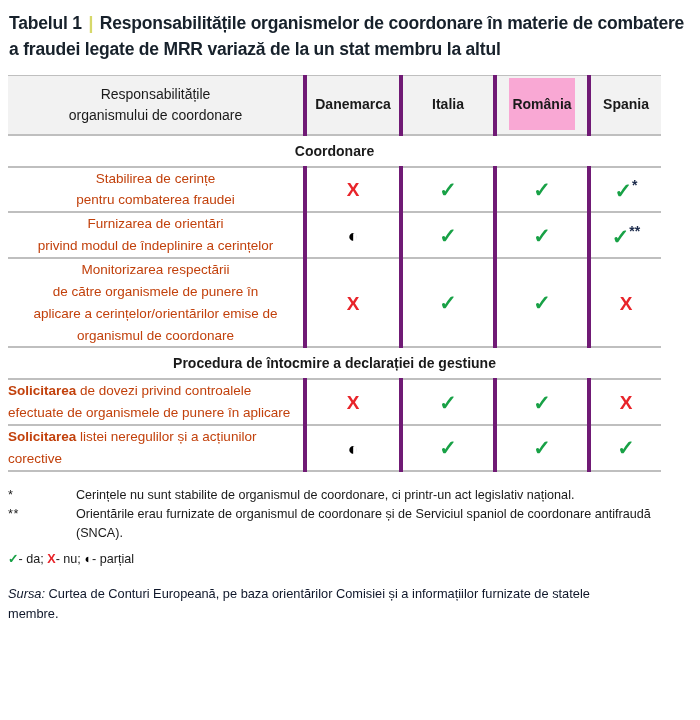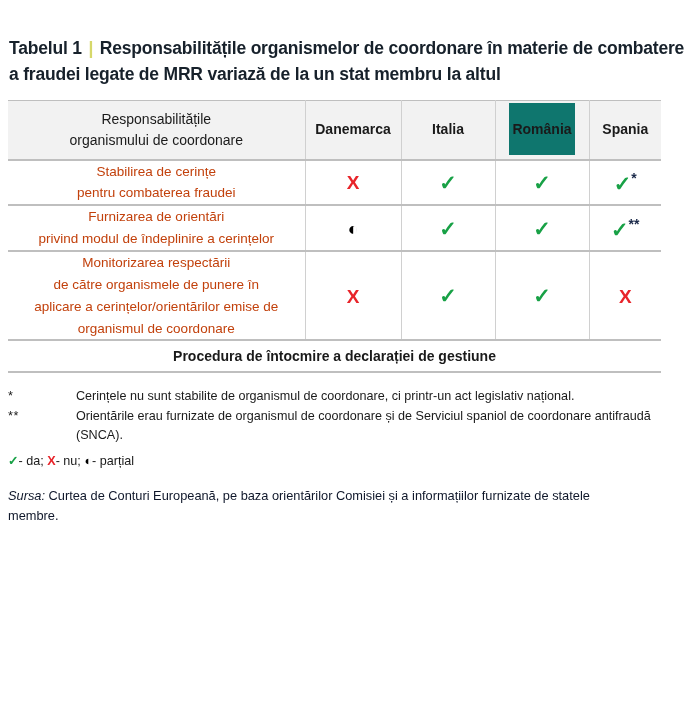--- a/index.html
+++ b/index.html
@@ -20,41 +20,40 @@
   }
 
   
   .title-block {
     padding: 10px 14px 0 9px;
     font-size: 17.5px;
     font-weight: bold;
     line-height: 1.50;
     letter-spacing: -0.2px;
     color: #17212b;
-    margin-top: 25px;
   }
   .title-sep {
     display: inline-block;
     color: #d6d86a;
     font-weight: bold;
     padding: 0 2px;
   }
 
   
   .tbl-wrap {
     margin: 12px 0 14px 8px;
     width: 653px;
   }
   table.main {
     border-collapse: collapse;
     width: 653px;
     table-layout: fixed;
   }
   table.main td, table.main th {
-    border-left: 1px solid #701a75;
+    border-left: 4px solid #701a75;
     border-right: 1px solid #d0d0d0;
     padding: 0;
     vertical-align: middle;
   }
   table.main tr.hdr-row > th:first-child,
   table.main tr.data-row > td:first-child,
   table.main tr.sec-row > td:first-child { border-left: none; }
   table.main tr.hdr-row > th:last-child,
   table.main tr.data-row > td:last-child,
   table.main tr.sec-row > td:last-child { border-right: none; }
@@ -63,21 +62,21 @@
     background: #f2f2f2;
     font-size: 14px;
     font-weight: bold;
     text-align: center;
     height: 58px;
     line-height: 1.45;
     border-top: 1px solid #bfbfbf;
     border-bottom: 2px solid #bfbfbf;
   }
   tr.hdr-row th.first { font-weight: normal; font-size: 14px; padding: 0 8px; }
-  .hl-blue { background: #0f766e; padding: 18px 3px; }
+  .hl-blue { background: #f9a8d4; padding: 18px 3px; }
 
   tr.sec-row td {
     text-align: center;
     font-size: 14px;
     font-weight: bold;
     height: 30px;
     border-bottom: 2px solid #bfbfbf;
     border-left: none;
     border-right: none;
     background: #ffffff;
@@ -167,20 +166,23 @@
             <div>Responsabilitățile</div>
             <div>organismului de coordonare</div>
           </th>
           <th>Danemarca</th>
           <th>Italia</th>
           <th><span class="hl-blue">România</span></th>
           <th>Spania</th>
         </tr>
       </thead>
       <tbody id="tbody">
+          <tr class="sec-row">
+            <td colspan="5">Coordonare</td>
+          </tr>
           <tr class="data-row">
             <td class="desc center">
               <div>Stabilirea de cerințe</div>
               <div>pentru combaterea fraudei</div>
             </td>
             <td class="mark"><span class="mk-no">X</span></td>
             <td class="mark"><span class="mk-yes">✓</span></td>
             <td class="mark"><span class="mk-yes">✓</span></td>
             <td class="mark"><span class="mk-yes">✓</span><span class="mk-star">*</span></td>
           </tr>
@@ -201,20 +203,34 @@
               <div>aplicare a cerințelor/orientărilor emise de</div>
               <div>organismul de coordonare</div>
             </td>
             <td class="mark"><span class="mk-no">X</span></td>
             <td class="mark"><span class="mk-yes">✓</span></td>
             <td class="mark"><span class="mk-yes">✓</span></td>
             <td class="mark"><span class="mk-no">X</span></td>
           </tr>
           <tr class="sec-row">
             <td colspan="5">Procedura de întocmire a declarației de gestiune</td>
+          </tr>
+          <tr class="data-row">
+            <td class="desc left"><b>Solicitarea</b> <span>de dovezi privind controalele efectuate de organismele de punere în aplicare</span></td>
+            <td class="mark"><span class="mk-no">X</span></td>
+            <td class="mark"><span class="mk-yes">✓</span></td>
+            <td class="mark"><span class="mk-yes">✓</span></td>
+            <td class="mark"><span class="mk-no">X</span></td>
+          </tr>
+          <tr class="data-row">
+            <td class="desc left"><b>Solicitarea</b> <span>listei neregulilor și a acțiunilor corective</span></td>
+            <td class="mark"><span class="mk-part">◐</span></td>
+            <td class="mark"><span class="mk-yes">✓</span></td>
+            <td class="mark"><span class="mk-yes">✓</span></td>
+            <td class="mark"><span class="mk-yes">✓</span></td>
           </tr>
         </tbody>
     </table>
   </div>
 
   <div class="notes" id="notes">
       <div class="note-row">
         <div class="note-mark">*</div>
         <div class="note-txt">Cerințele nu sunt stabilite de organismul de coordonare, ci printr-un act legislativ național.</div>
       </div>

